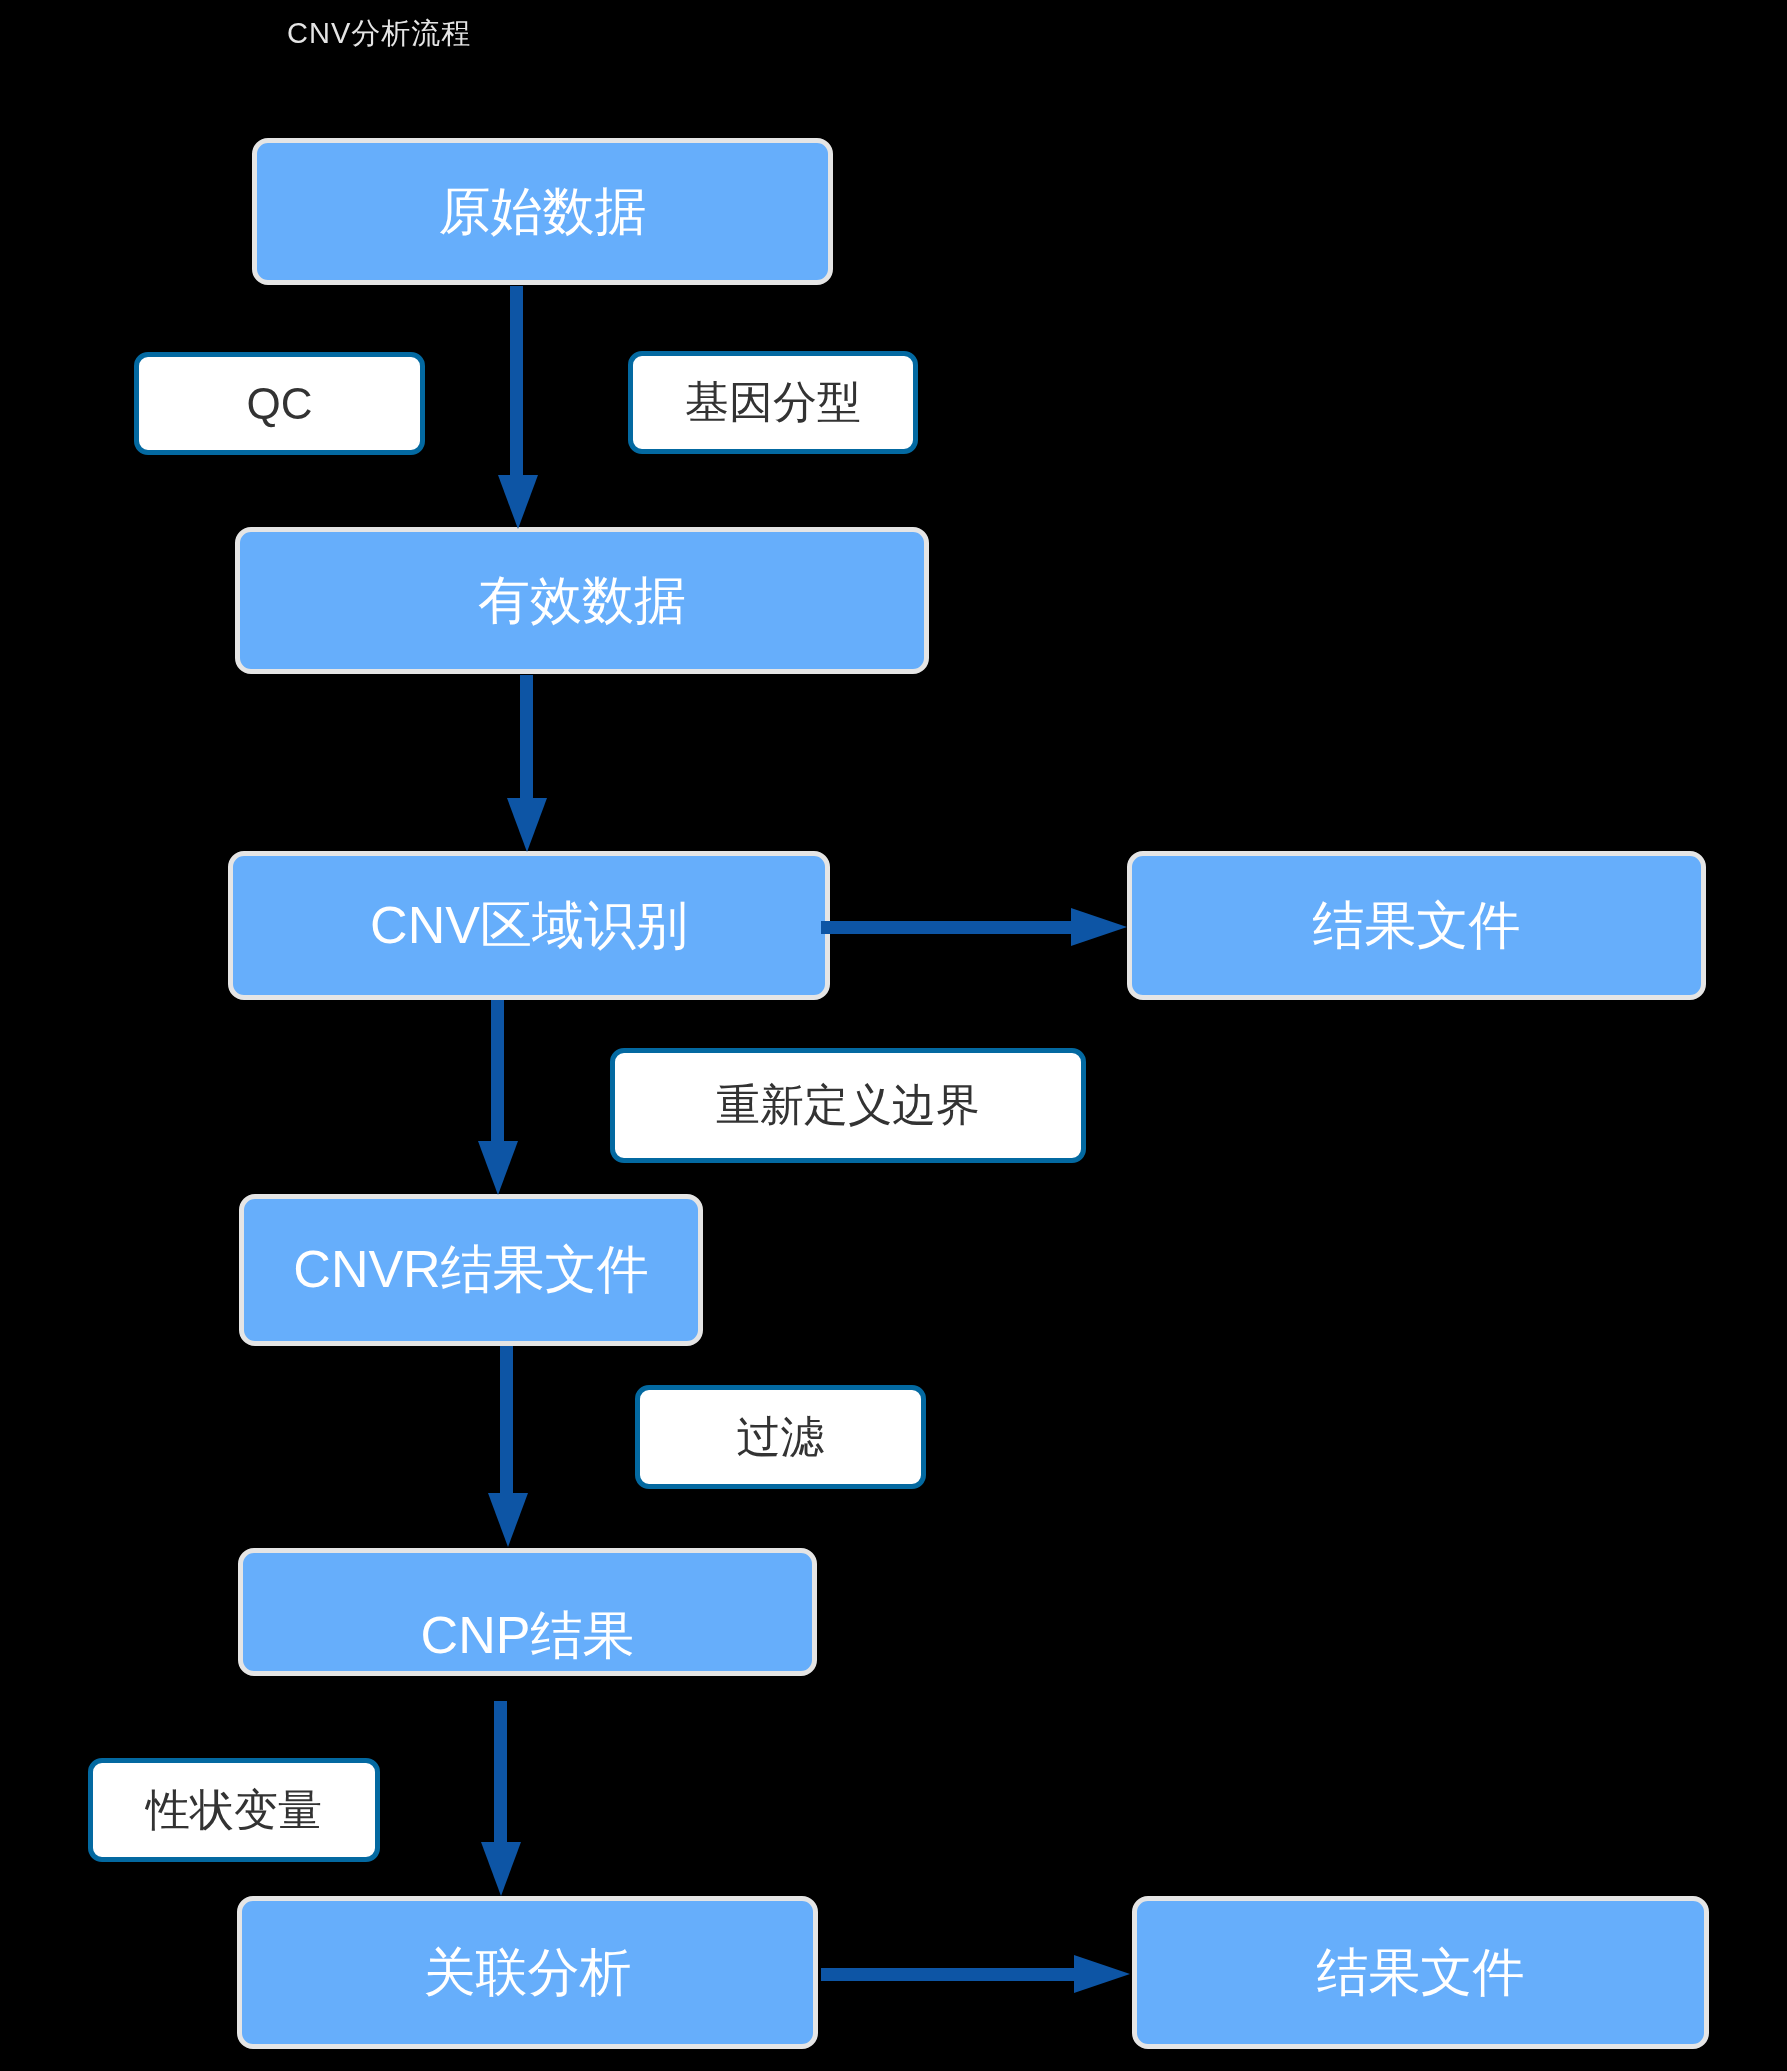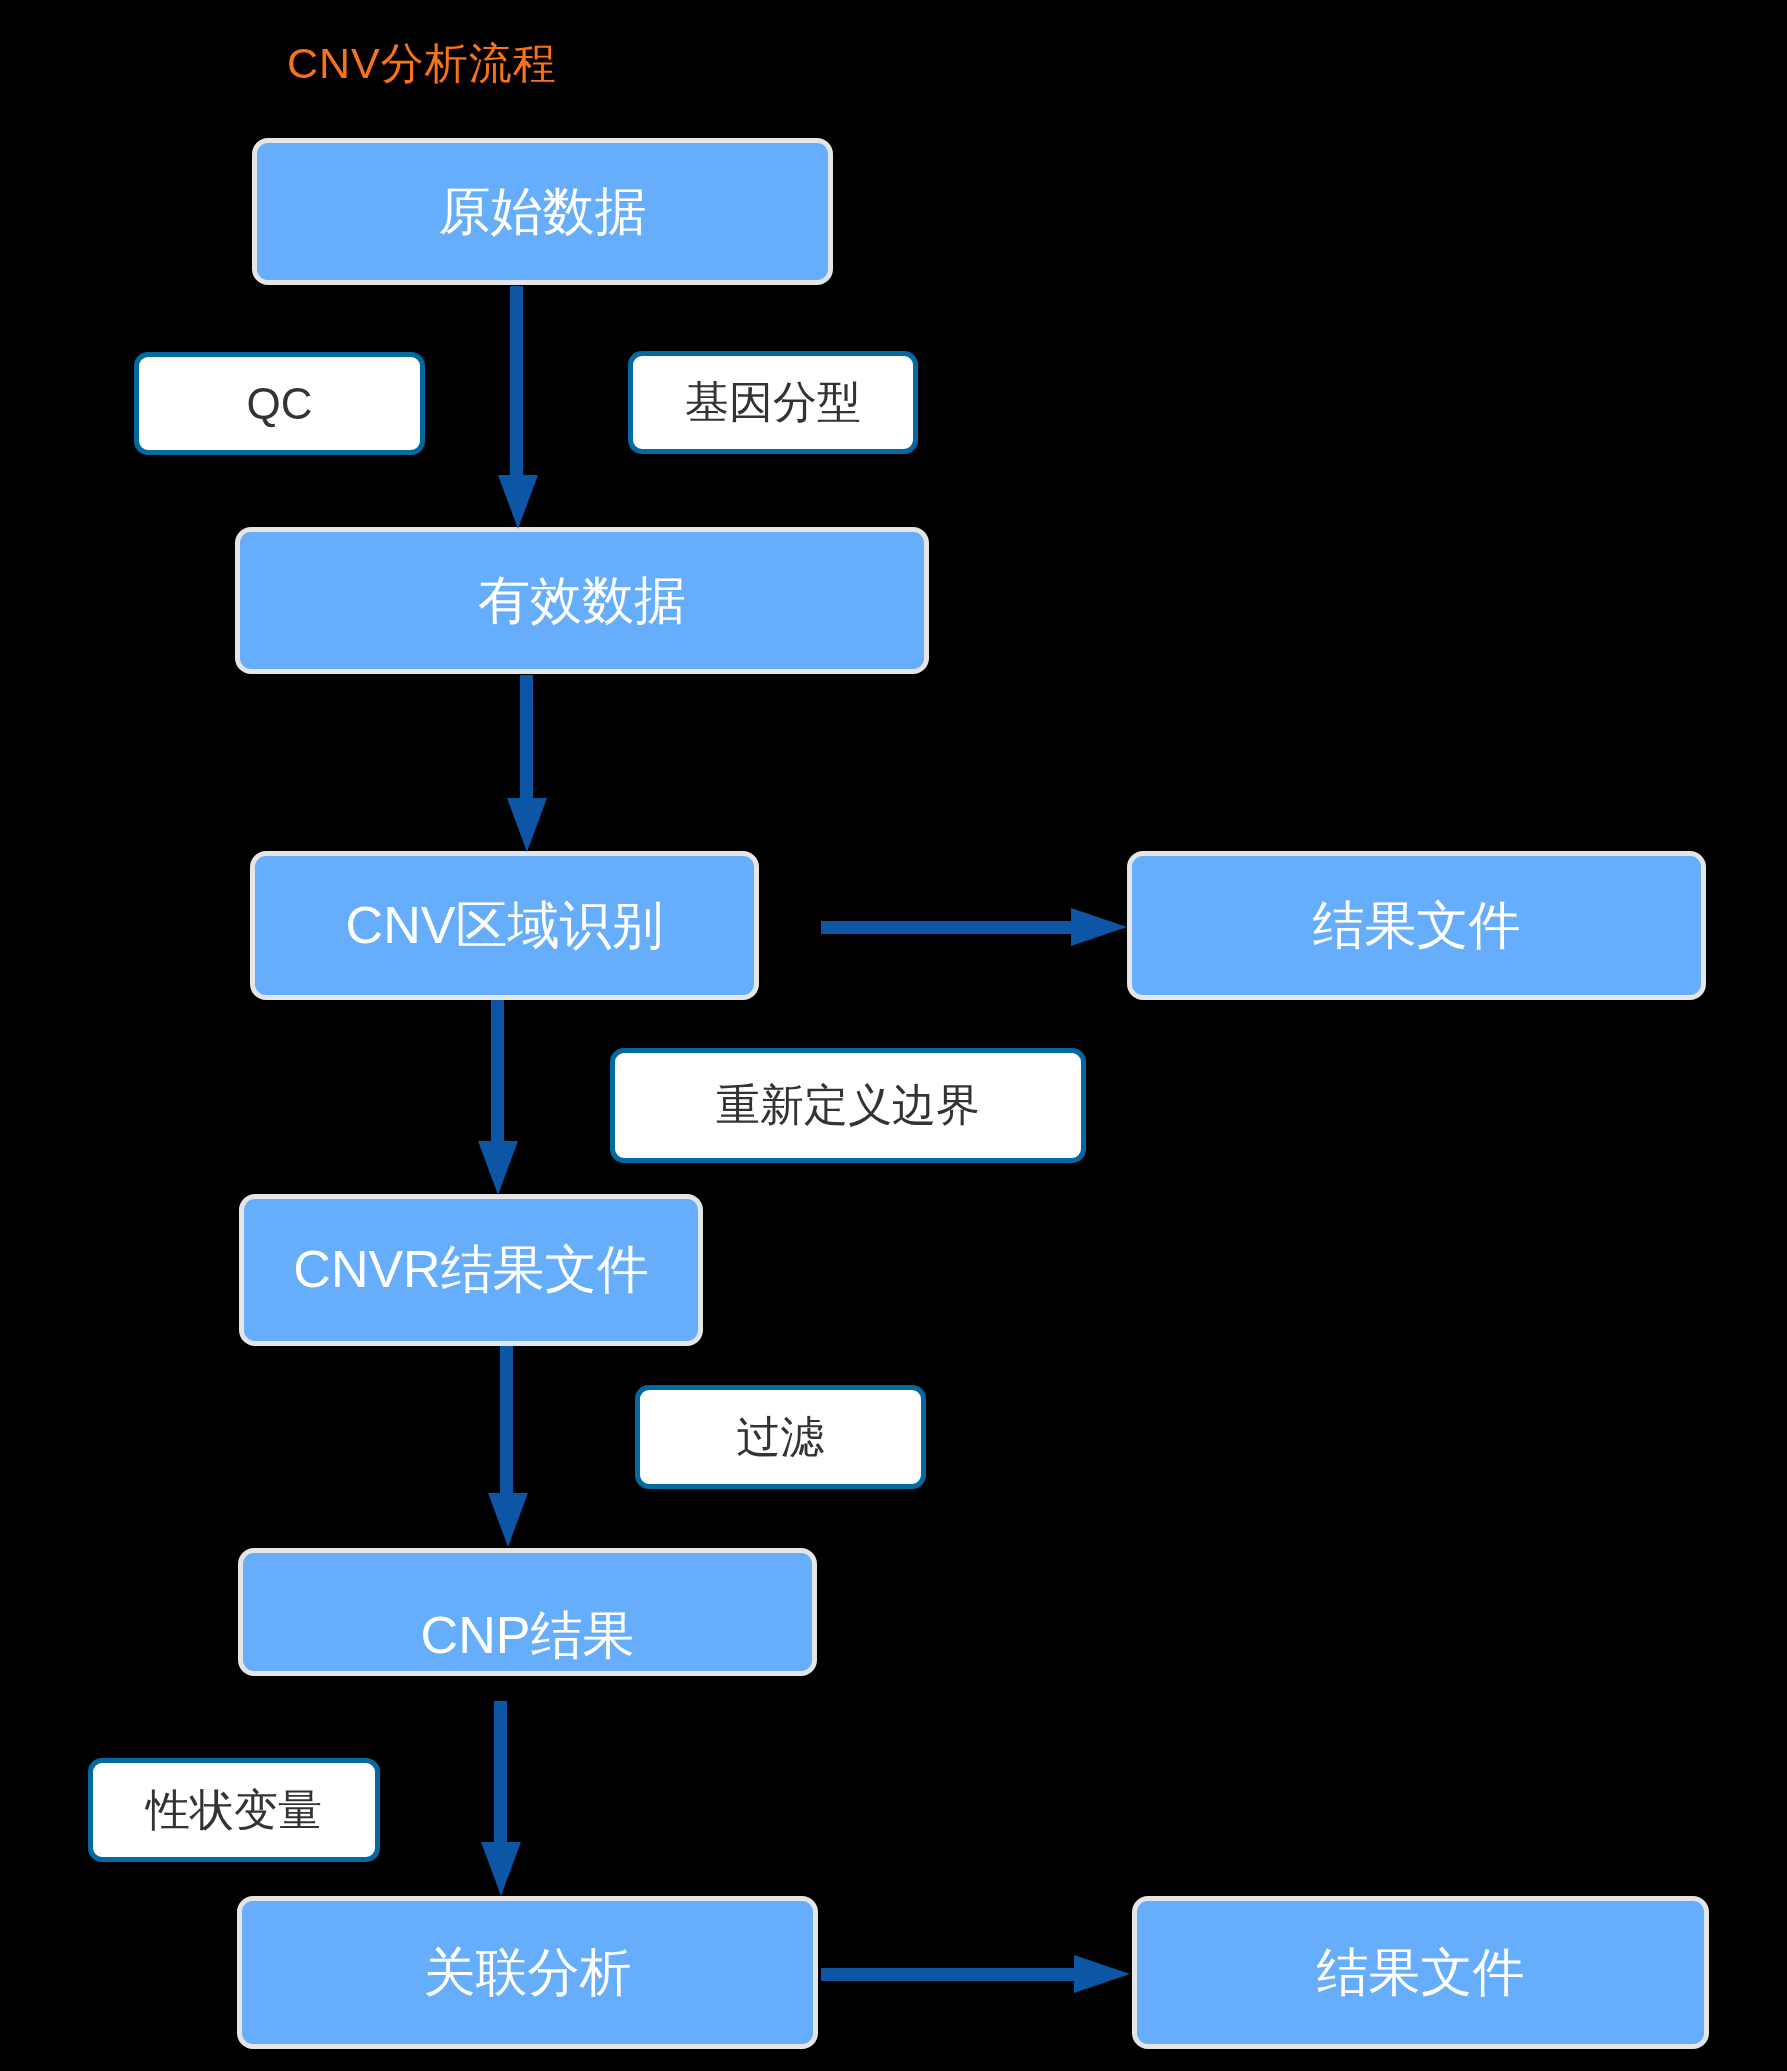--- a/index.html
+++ b/index.html
@@ -8,26 +8,25 @@
     width: 1787px;
     height: 2072px;
     background: #000000;
     font-family: "Liberation Sans", "DejaVu Sans", sans-serif;
     overflow: hidden;
   }
   #diagram-title {
     position: absolute;
     left: 287px;
     top: 14px;
-    font-size: 43px;
+    font-size: 29px;
     font-weight: 500;
-    color: #f97316;
+    color: #e5e5e5;
     letter-spacing: 1px;
     white-space: nowrap;
-    margin-top: 21px;
   }
   .node {
     position: absolute;
     display: flex;
     align-items: center;
     justify-content: center;
     box-sizing: border-box;
     text-align: center;
     white-space: nowrap;
   }
@@ -41,21 +40,21 @@
   .node-white {
     background: #ffffff;
     border: 5px solid #0369a1;
     border-radius: 14px;
     color: #333333;
     font-size: 44px;
   }
   
   #n-raw          { left: 252px;  top: 138px;  width: 581px; height: 147px; }
   #n-valid        { left: 235px;  top: 527px;  width: 694px; height: 147px; }
-  #n-cnv          { left: 250px;  top: 851px;  width: 509px; height: 149px; }
+  #n-cnv          { left: 228px;  top: 851px;  width: 602px; height: 149px; }
   #n-result-top   { left: 1127px; top: 851px;  width: 579px; height: 149px; }
   #n-cnvr         { left: 239px;  top: 1194px; width: 464px; height: 152px; }
   #n-cnp          { left: 238px;  top: 1548px; width: 579px; height: 128px; align-items: flex-end; }
   #n-assoc        { left: 237px;  top: 1896px; width: 581px; height: 153px; }
   #n-result-bottom{ left: 1132px; top: 1896px; width: 577px; height: 153px; }
   
   #w-qc     { left: 134px; top: 352px;  width: 291px; height: 103px; }
   #w-geno   { left: 628px; top: 351px;  width: 290px; height: 103px; }
   #w-redef  { left: 610px; top: 1048px; width: 476px; height: 115px; }
   #w-filter { left: 610px; top: 1385px; width: 291px; height: 104px; margin-left: 25px; }

